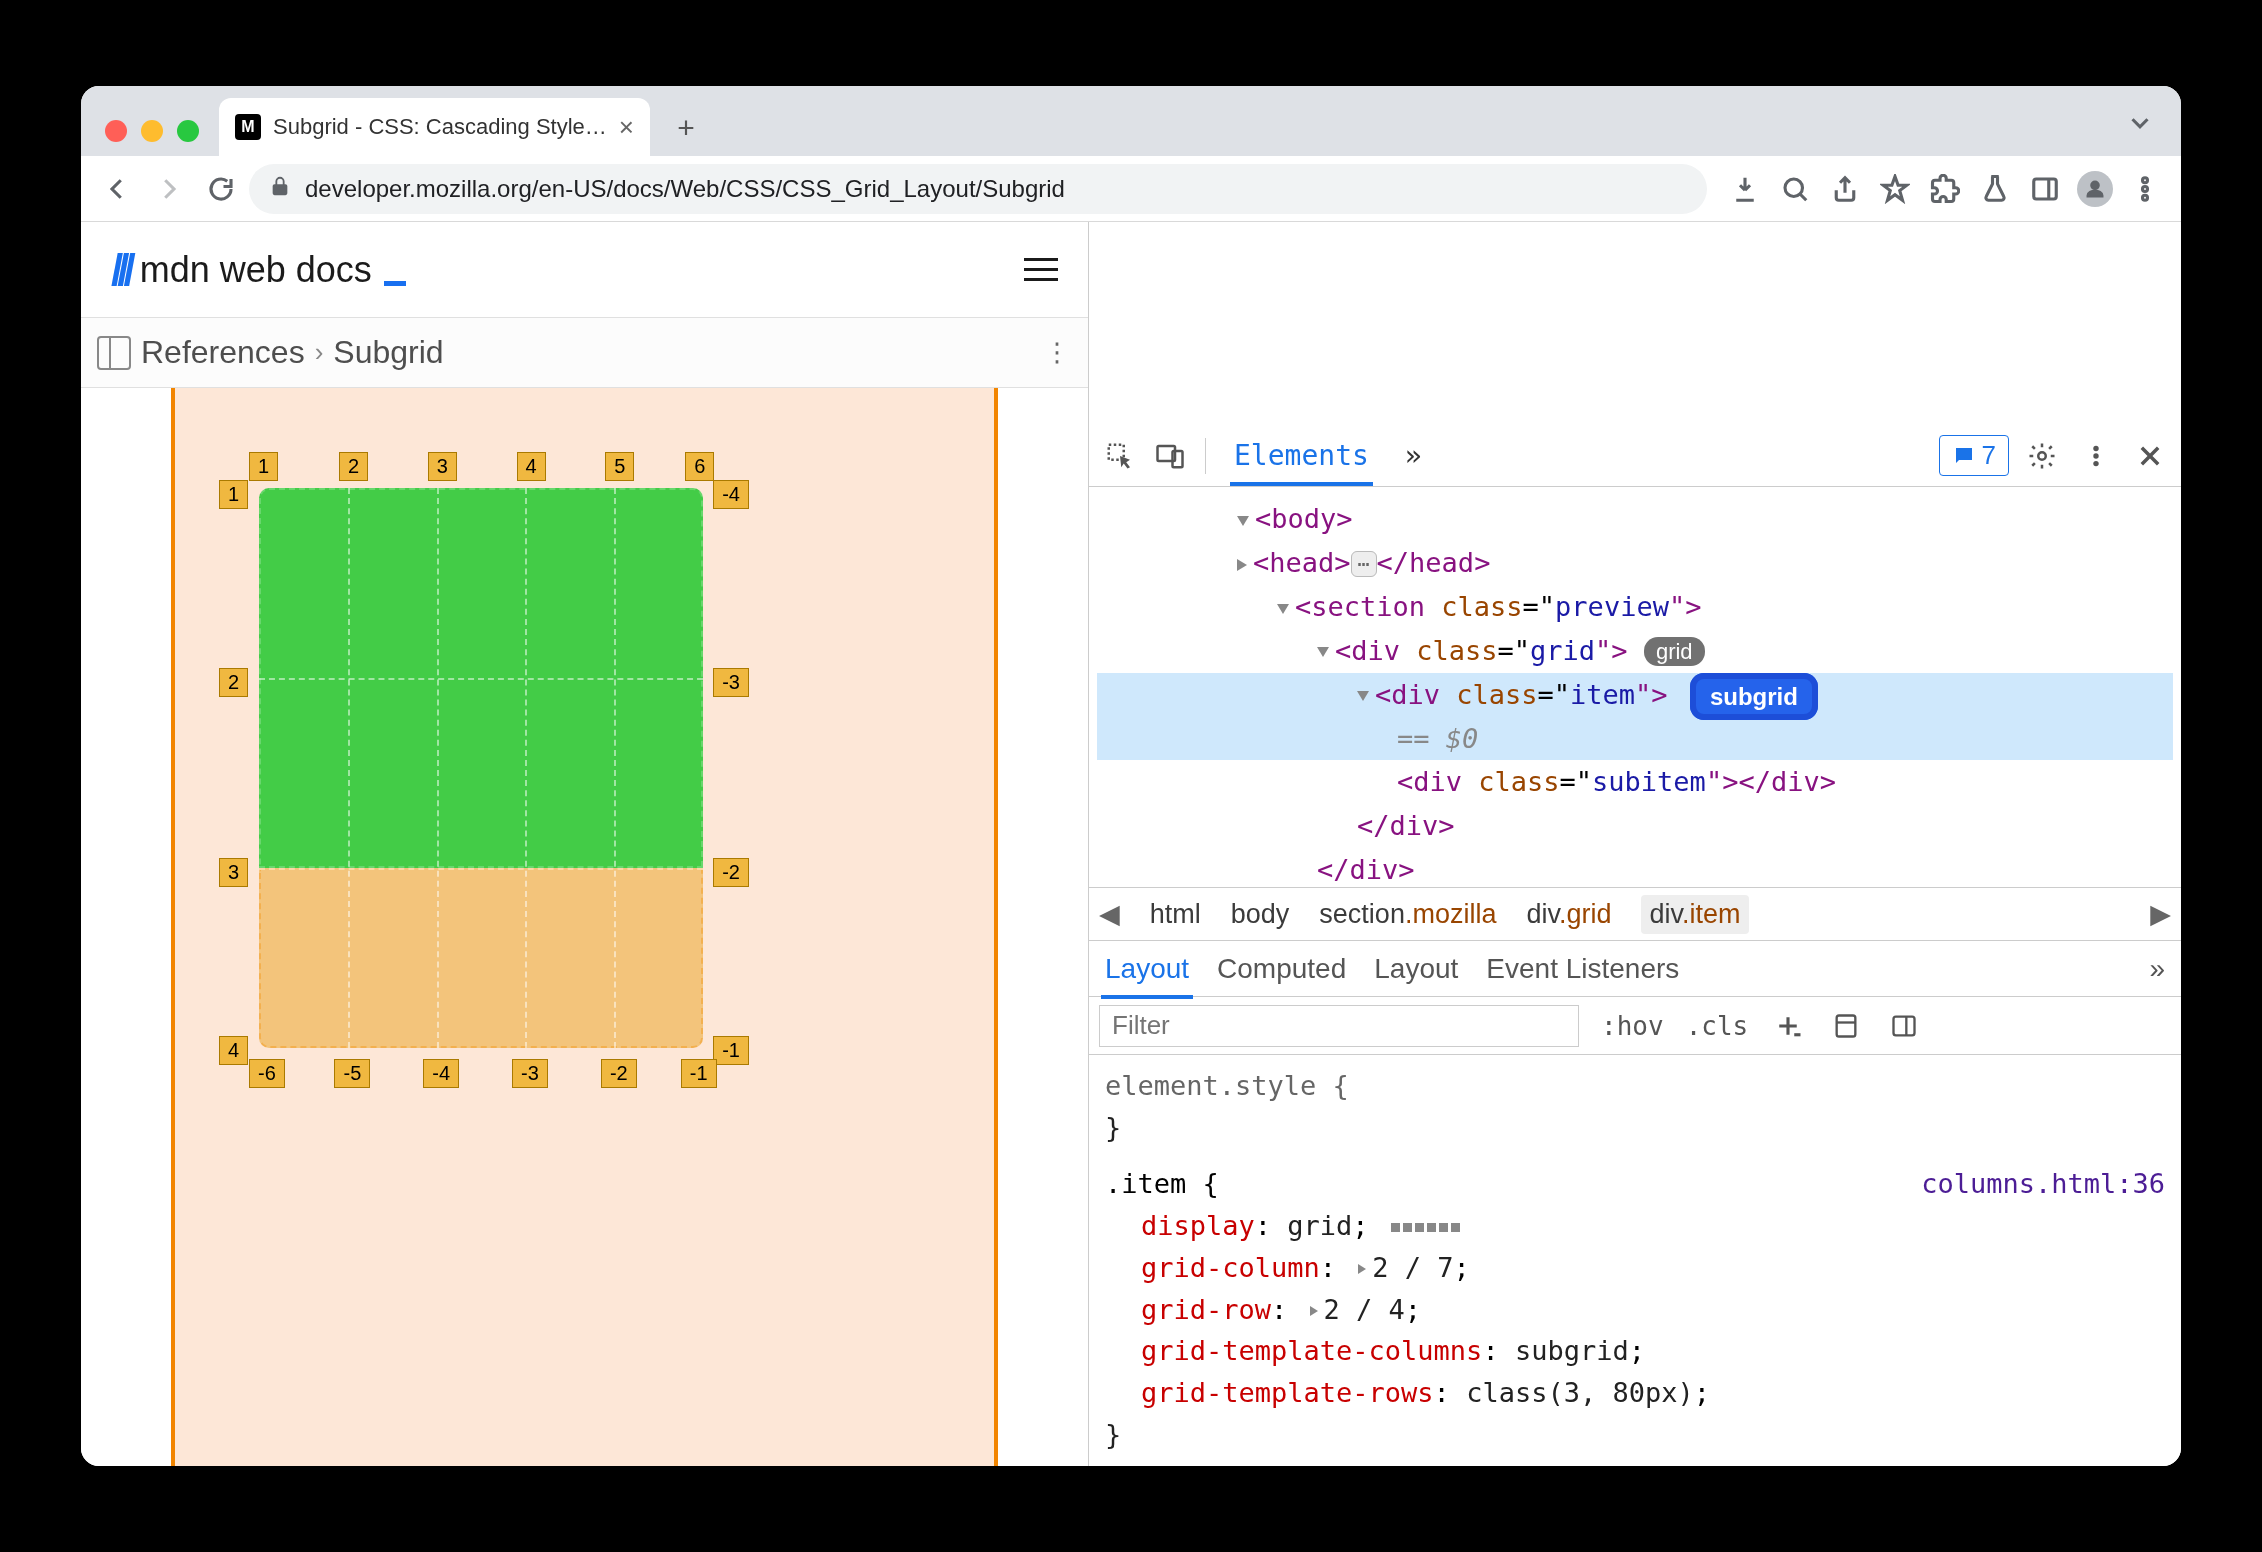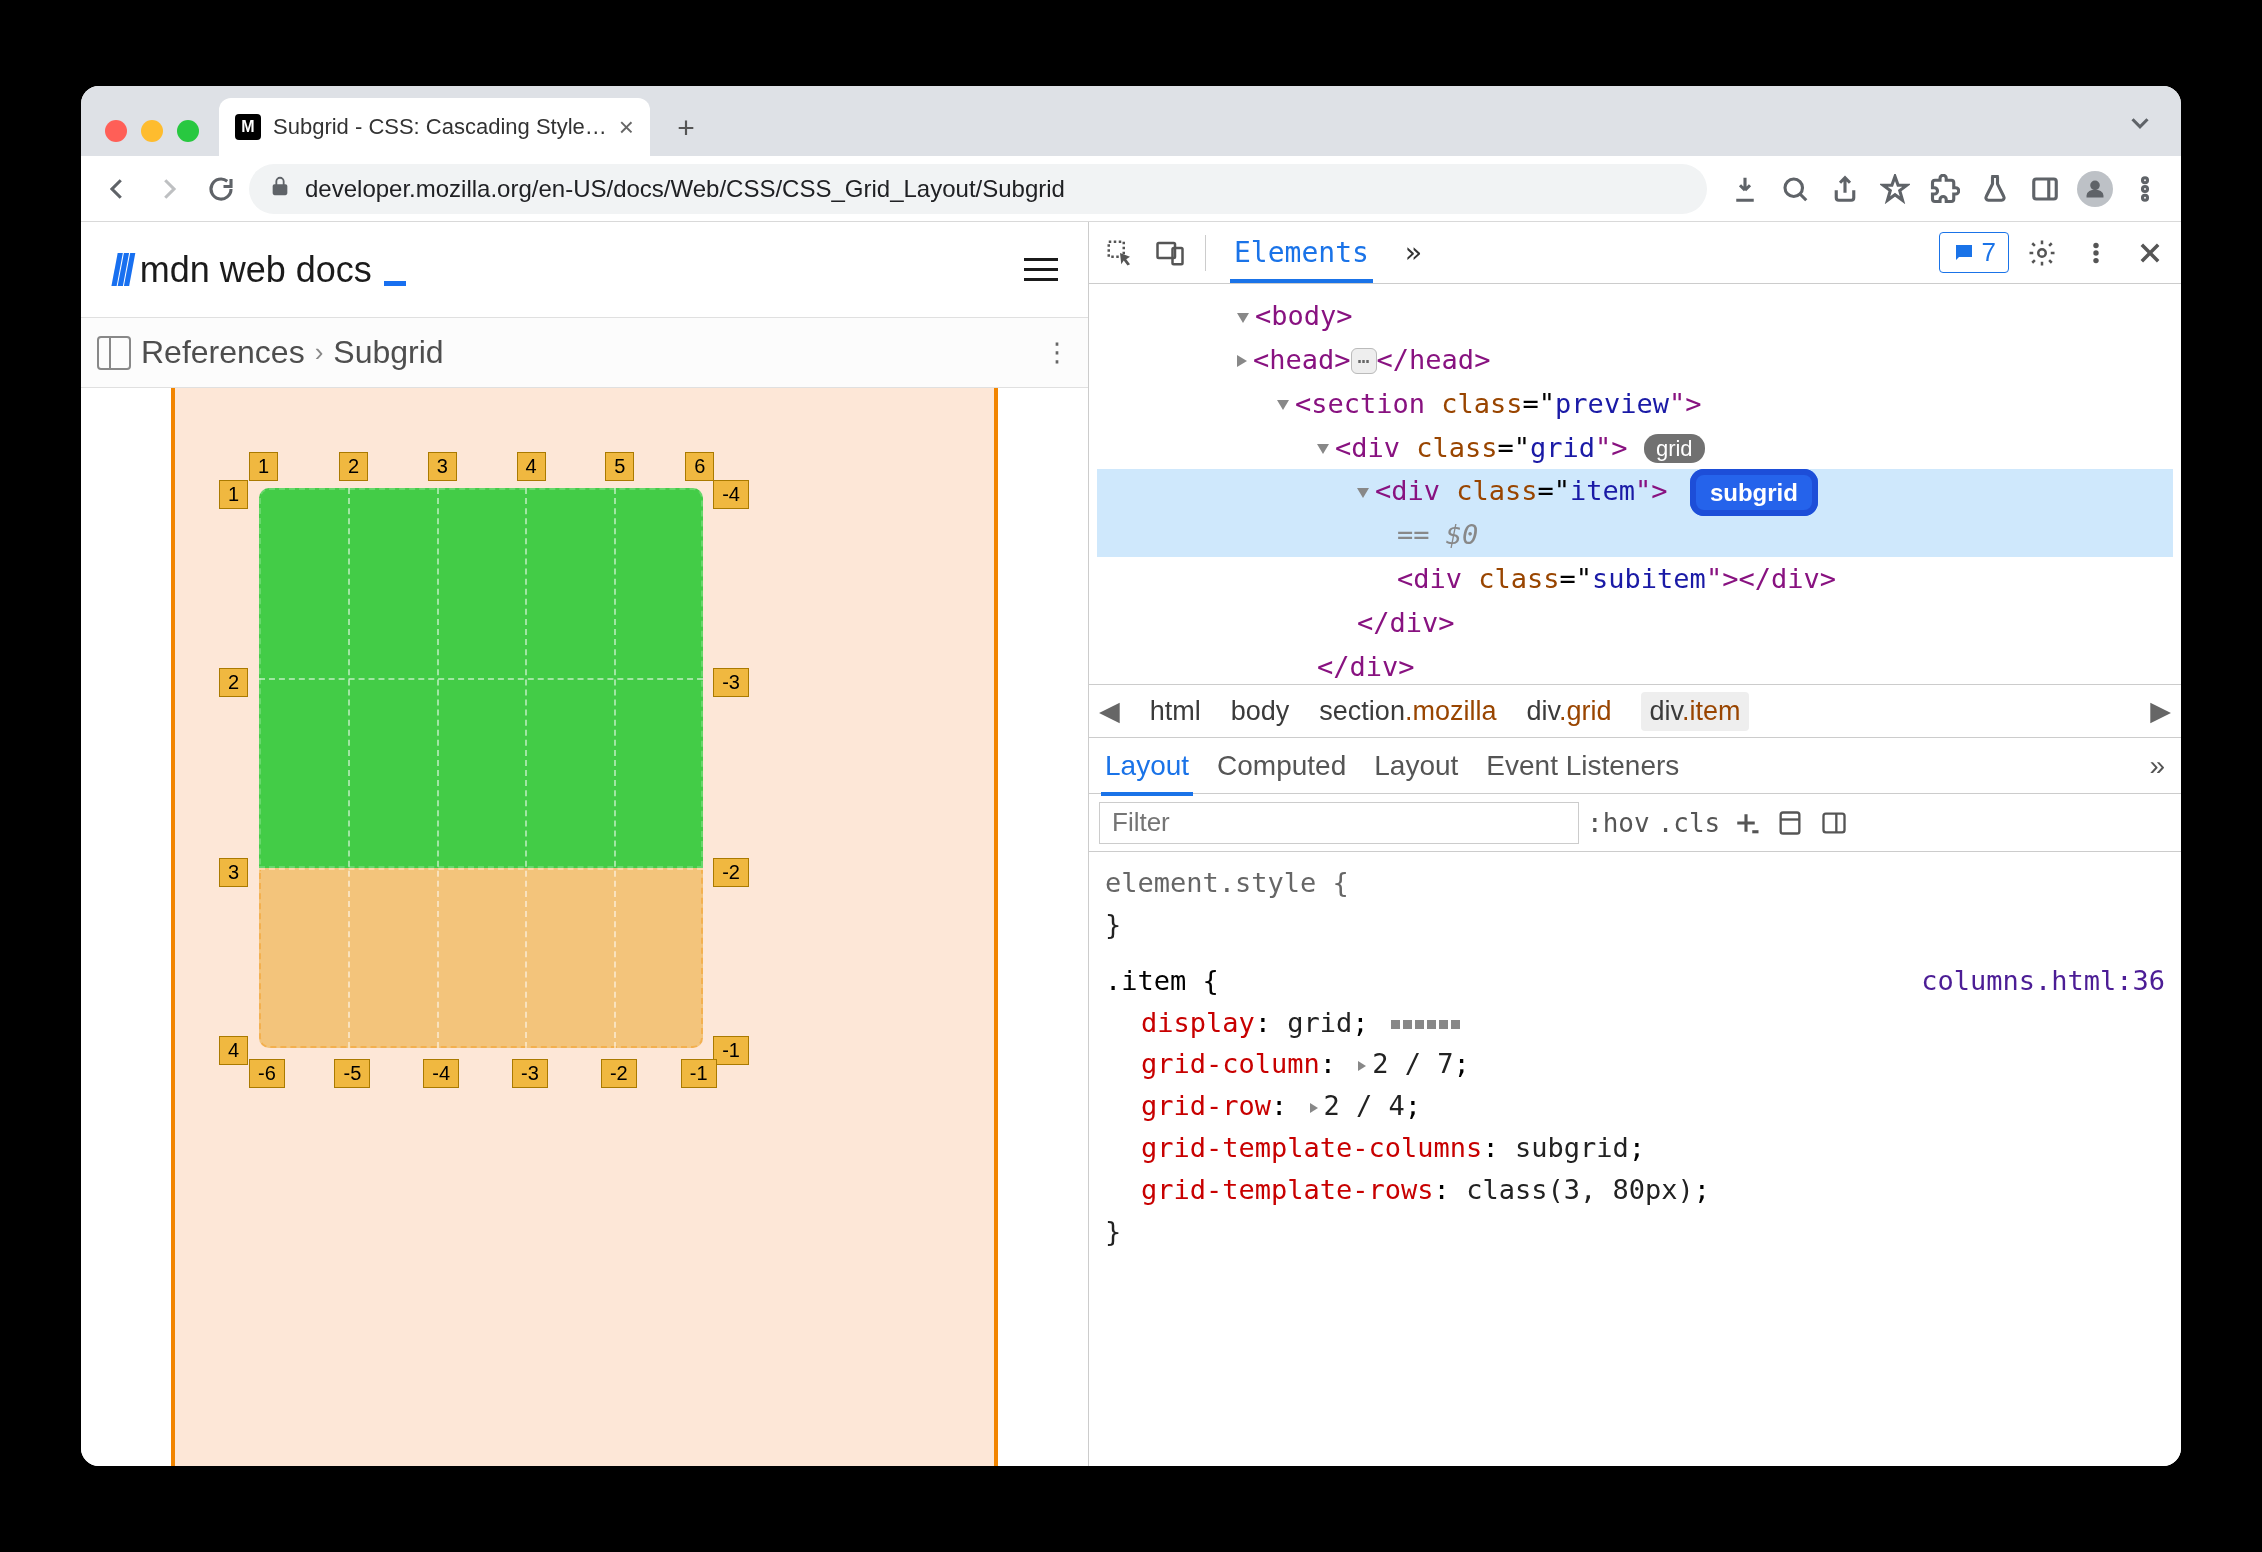--- a/index.html
+++ b/index.html
@@ -79,21 +79,21 @@
   color: #202124;
 }
 .lock { color:#5f6368; }
 .toolbar-right { display:flex; gap:2px; align-items:center; padding-left:10px; }
 .avatar { width:36px; height:36px; border-radius:50%; background:#bdc1c6; display:flex; align-items:center; justify-content:center; }
 .avatar svg { width:22px; height:22px; fill:#5f6368; }
 
 
 .content { flex:1; display:flex; overflow:hidden; }
 .page { width: 48%; display:flex; flex-direction:column; border-right:1px solid #ccc; }
-.devtools { flex:1; display:flex; flex-direction:column; background:#fff; font-family: Menlo, Consolas, monospace; }
+.devtools { flex:1; display:flex; flex-direction:column; background:#fff; font-family: Menlo, Consolas, monospace; justify-content: flex-end; }
 
 
 .mdn-header { height: 96px; display:flex; align-items:center; padding:0 30px; border-bottom:1px solid #e0e0e0; }
 .mdn-logo { display:flex; align-items:center; gap:10px; font-size:36px; color:#1b1b1b; }
 .mdn-logo-mark { color:#1870f0; font-weight:bold; font-size:44px; letter-spacing:-6px; font-family:sans-serif; }
 .cursor-blink { width:22px; height:5px; background:#1870f0; display:inline-block; position:relative; top:14px; margin-left:2px; }
 .hamburger { margin-left:auto; display:flex; flex-direction:column; gap:7px; }
 .hamburger span { width:34px; height:3px; background:#1b1b1b; }
 
 .mdn-breadcrumb { height: 70px; display:flex; align-items:center; padding:0 16px; border-bottom:1px solid #e0e0e0; gap:10px; font-size:32px; color:#4e4e4e; background:#fcfcfc; }
@@ -156,21 +156,21 @@
 .dt-crumbs .ci { color:#3b3b3b; }
 .dt-crumbs .ci .cls { color:#994500; }
 .dt-crumbs .ci.sel { background:#eee; padding:4px 8px; border-radius:4px;}
 .dt-crumbs .nav-arrow { color:#666; }
 
 .dt-subtabs { height:56px; border-bottom:1px solid #ccc; display:flex; align-items:center; gap:28px; padding:0 16px; font-size:28px; color:#555; font-family:sans-serif;}
 .dt-subtabs .st.active { color:#1a73e8; position:relative; }
 .dt-subtabs .st.active::after { content:""; position:absolute; bottom:-14px; left:-4px; right:-4px; height:4px; background:#1a73e8; }
 .dt-subtabs .more-arrow { margin-left:auto; color:#555; }
 
-.dt-filter { height:58px; border-bottom:1px solid #ccc; display:flex; align-items:center; padding:0 10px; gap:8px; font-size:26px; font-family:sans-serif;}
+.dt-filter { height:58px; border-bottom:1px solid #ccc; display:flex; align-items:center; padding:0 10px; gap:22px; font-size:26px; font-family:sans-serif;}
 .dt-filter input { flex:1; border:1px solid #ccc; height:42px; padding:0 12px; font-size:26px; background:#fff; color:#888; max-width:480px;}
 .dt-filter .ftool { color:#555; font-family: Menlo, monospace; }
 .dt-filter .fico { width:36px; height:36px; display:flex; align-items:center; justify-content:center; color:#555;}
 
 .dt-styles { padding:10px 16px; font-size:27px; font-family: Menlo, Consolas, monospace; line-height:1.55; overflow:auto;}
 .s-sel { color:#666; }
 .s-brace { color:#222; }
 .s-prop { color:#c80000; }
 .s-val { color:#222; }
 .s-link { color:#4c1d95; float:right; }

